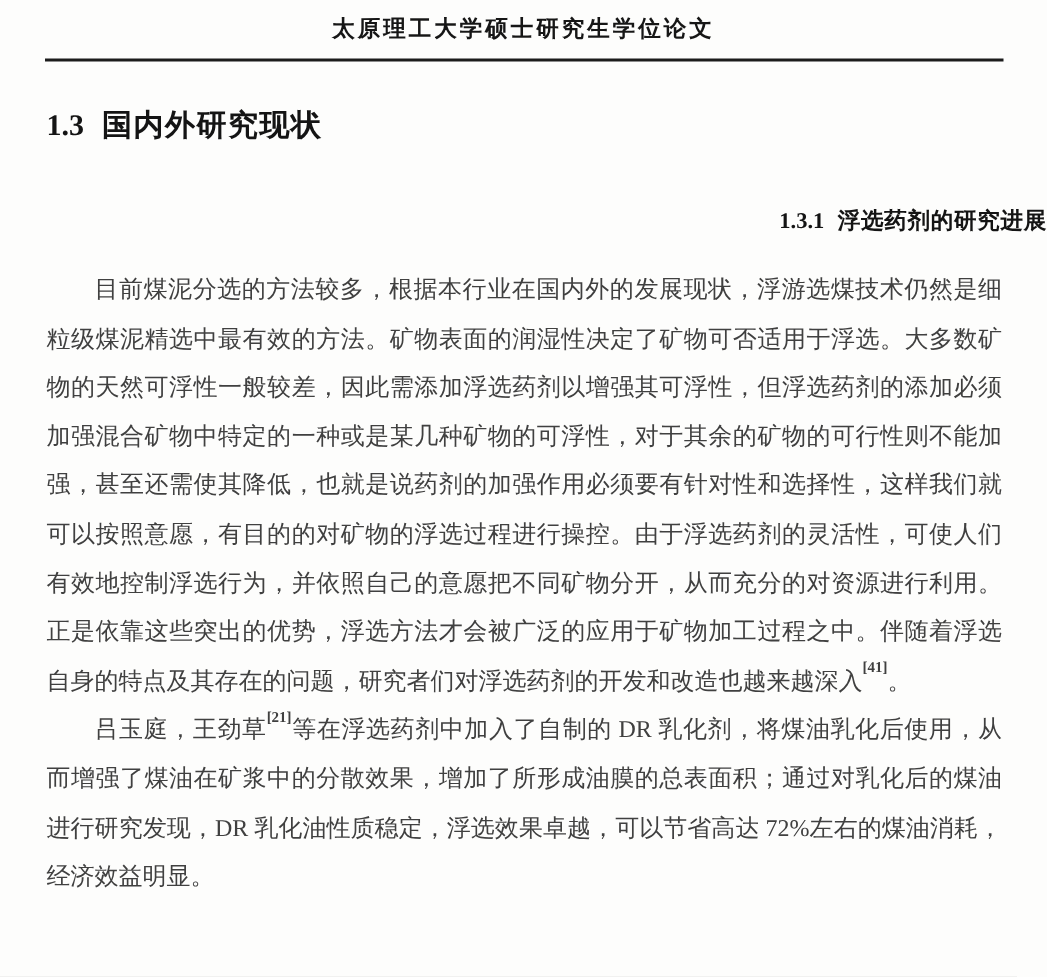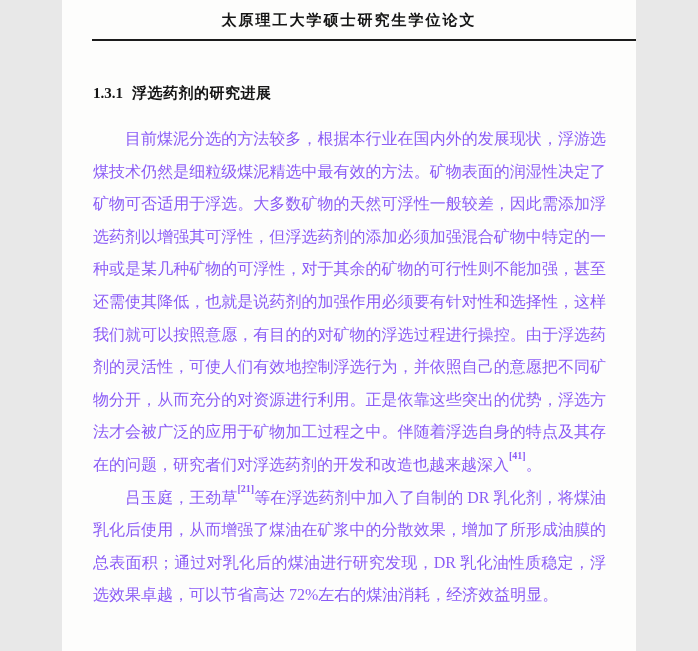--- a/index.html
+++ b/index.html
@@ -2,21 +2,21 @@
 <html><head>
 <meta charset="utf-8">
 <style>
   html, body {
     margin: 0;
     padding: 0;
     background: #e8e8e8;
   }
   .page {
     position: relative;
-    width: 574px;
+    width: 698px;
     height: 651px;
     margin: 0 auto;
     background: #fdfdfc;
     color: #1a1a1a;
     font-family: "Liberation Serif", "DejaVu Serif", serif;
     overflow: hidden;
     box-sizing: border-box;
   }
   
   .running-head {
@@ -52,37 +52,38 @@
     font-family: "Liberation Sans", "DejaVu Sans", sans-serif;
     letter-spacing: 1px;
   }
   
   .subsection-heading {
     margin: 42px 0 0 31px;
     font-size: 15px;
     line-height: 19px;
     font-weight: 700;
     color: #141414;
+    text-align: right;
   }
   .subsection-heading .num {
     font-family: "Liberation Serif", "DejaVu Serif", serif;
     font-weight: 600;
     margin-right: 9px;
   }
   .subsection-heading .ttl {
     font-family: "Liberation Sans", "DejaVu Sans", sans-serif;
     letter-spacing: 0.5px;
   }
   
   .body-text {
     margin: 20px 30px 0 31px;
     font-size: 16px;
     line-height: 32.6px;
     text-align: justify;
-    color: #8b5cf6;
+    color: #404040;
   }
   .body-text p {
     margin: 0;
     text-indent: 2em;
   }
   sup.cite {
     font-size: 10px;
     line-height: 0;
     position: relative;
     top: -0.45em;
@@ -92,20 +93,23 @@
 </style>
 </head>
 <body>
 
 <div class="page">
 
   <div class="running-head">太原理工大学硕士研究生学位论文</div>
 
   <hr class="head-rule">
 
+  <div class="section-heading">
+    <span class="num">1.3</span><span class="ttl">国内外研究现状</span>
+  </div>
 
   <div class="subsection-heading">
     <span class="num">1.3.1</span><span class="ttl">浮选药剂的研究进展</span>
   </div>
 
   <div class="body-text">
     <p><span>目前煤泥分选的方法较多，根据本行业在国内外的发展现状，浮游选煤技术仍然是细粒级煤泥精选中最有效的方法。矿物表面的润湿性决定了矿物可否适用于浮选。大多数矿物的天然可浮性一般较差，因此需添加浮选药剂以增强其可浮性，但浮选药剂的添加必须加强混合矿物中特定的一种或是某几种矿物的可浮性，对于其余的矿物的可行性则不能加强，甚至还需使其降低，也就是说药剂的加强作用必须要有针对性和选择性，这样我们就可以按照意愿，有目的的对矿物的浮选过程进行操控。由于浮选药剂的灵活性，可使人们有效地控制浮选行为，并依照自己的意愿把不同矿物分开，从而充分的对资源进行利用。正是依靠这些突出的优势，浮选方法才会被广泛的应用于矿物加工过程之中。伴随着浮选自身的特点及其存在的问题，研究者们对浮选药剂的开发和改造也越来越深入</span><sup class="cite">[41]</sup><span>。</span></p>
 
     <p><span>吕玉庭，王劲草</span><sup class="cite">[21]</sup><span>等在浮选药剂中加入了自制的 DR 乳化剂，将煤油乳化后使用，从而增强了煤油在矿浆中的分散效果，增加了所形成油膜的总表面积；通过对乳化后的煤油进行研究发现，DR 乳化油性质稳定，浮选效果卓越，可以节省高达 72%左右的煤油消耗，经济效益明显。</span></p>
   </div>

